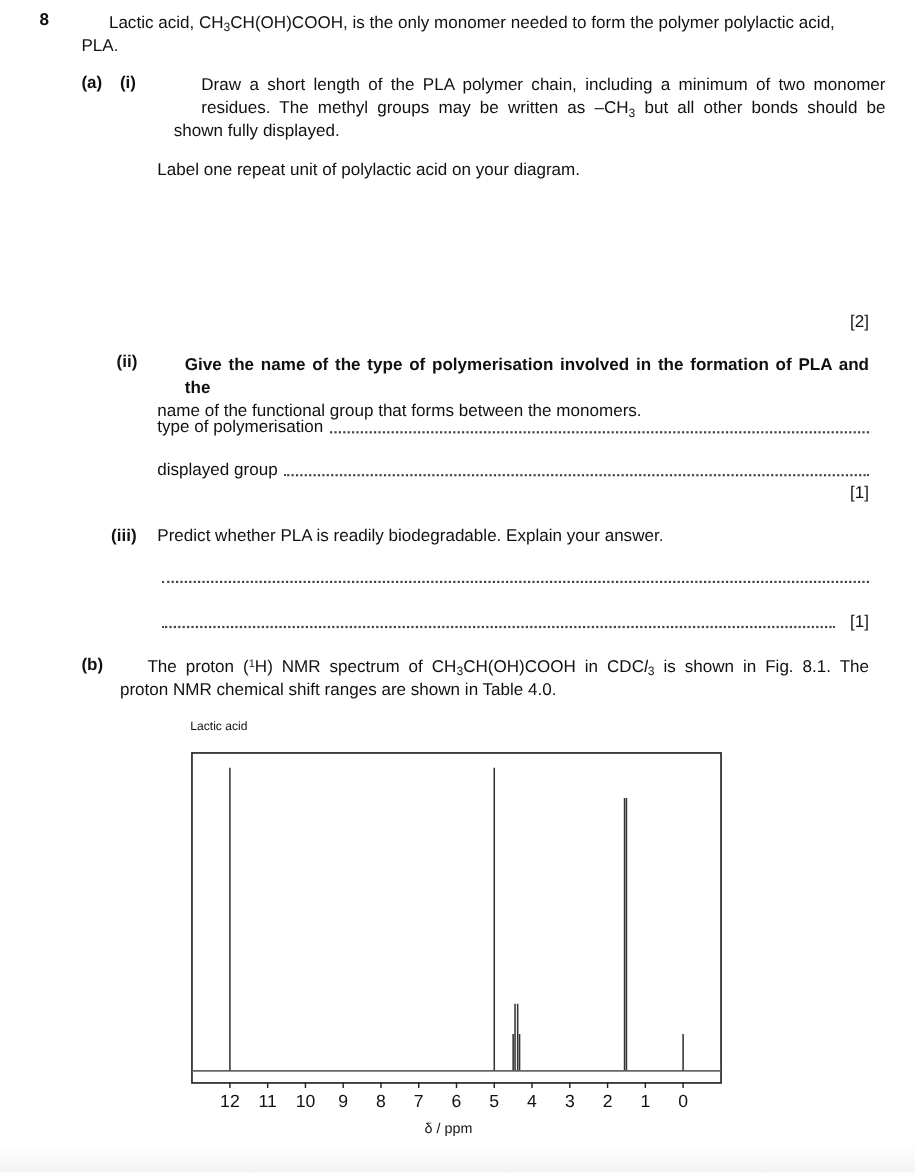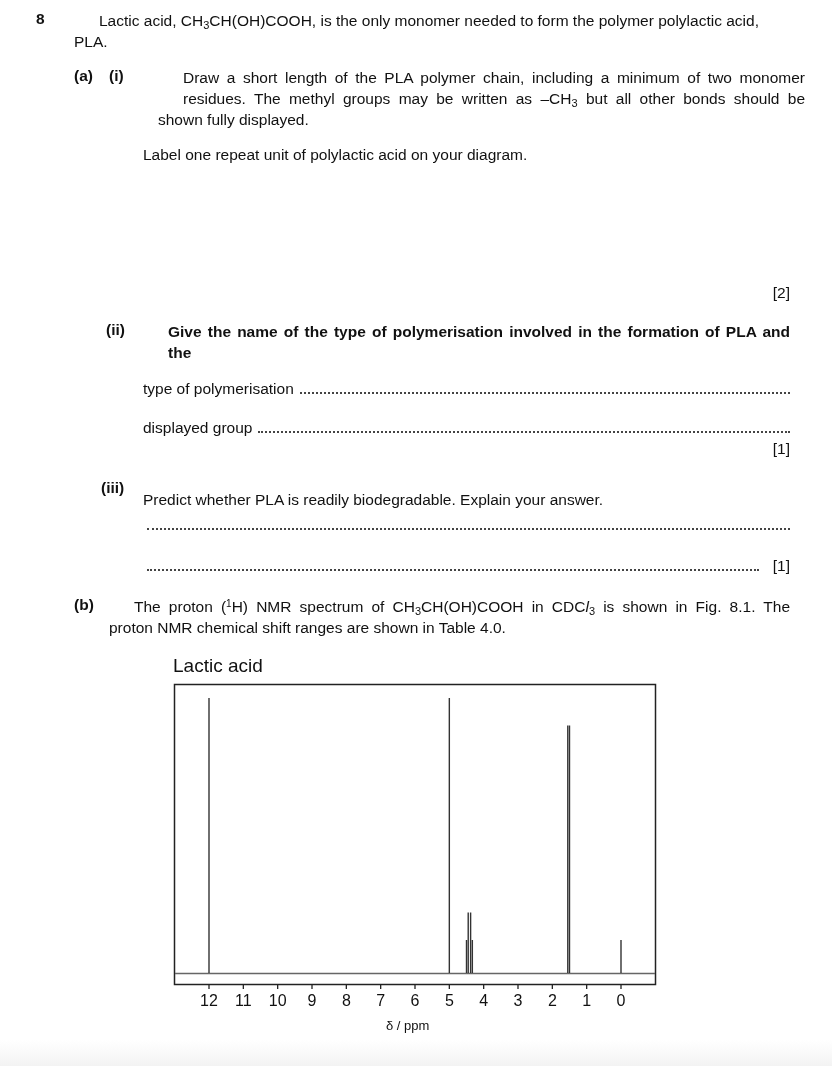--- a/index.html
+++ b/index.html
@@ -45,44 +45,45 @@
   <div class="just" style="text-align-last:justify;"><span>residues. The methyl groups may be written as –CH</span><sub>3</sub><span> but all other bonds should be</span></div>
   <div>shown fully displayed.</div>
 </div>
 <div class="abs" style="left:143px; top:146px;">Label one repeat unit of polylactic acid on your diagram.</div>
 <div class="abs" style="left:143px; top:172px; width:647px; height:100px;"></div>
 <div class="abs mark" style="top:284px;">[2]</div>
 
 <div class="abs bold" style="left:106px; top:321px;">(ii)</div>
 <div class="abs para" style="left:143px; top:321px; width:647px;">
   <div class="just" style="text-align-last:justify;font-weight:bold;">Give the name of the type of polymerisation involved in the formation of PLA and the</div>
+  <div>name of the functional group that forms between the monomers.</div>
 </div>
 <div class="abs label-row" style="left:143px; top:380px; width:647px;">
   <span class="lbl">type of polymerisation</span>
   <span class="fill"></span>
 </div>
 <div class="abs label-row" style="left:143px; top:419px; width:647px;">
   <span class="lbl">displayed group</span>
   <span class="fill"></span>
 </div>
 <div class="abs mark" style="top:440px;">[1]</div>
 
 <div class="abs bold" style="left:101px; top:479px;">(iii)</div>
-<div class="abs" style="left:143px; top:479px;margin-top:12px;">Predict whether PLA is readily biodegradable. Explain your answer.</div>
+<div class="abs" style="left:143px; top:479px;">Predict whether PLA is readily biodegradable. Explain your answer.</div>
 <div class="abs dotline" style="left:147px; top:528px; width:643px;"></div>
 <div class="abs dotline" style="left:147px; top:569px; width:612px;"></div>
 <div class="abs mark" style="top:557px;">[1]</div>
 
 <div class="abs bold" style="left:74px; top:596px;">(b)</div>
 <div class="abs para" style="left:109px; top:596px; width:681px;">
   <div class="just" style="text-align-last:justify;"><span>The proton (</span><sup>1</sup><span>H) NMR spectrum of CH</span><sub>3</sub><span>CH(OH)COOH in CDC</span><i>l</i><sub>3</sub><span> is shown in Fig. 8.1. The</span></div>
   <div>proton NMR chemical shift ranges are shown in Table 4.0.</div>
 </div>
 
-<div class="abs" style="left:173px; top:655px; font-size:19px;">Lactic acid</div>
+<div class="abs" style="left:173px; top:655px; font-size:11px;">Lactic acid</div>
 
 <svg class="abs" style="left:0; top:0;" width="832" height="1066">
   <rect x="174.5" y="684.5" width="481" height="300" fill="none" stroke="#222" stroke-width="1.5"></rect>
   <line x1="175" y1="973.5" x2="655" y2="973.5" stroke="#666" stroke-width="1.5"></line>
   <g id="ticks">
       <line x1="209" x2="209" y1="984" y2="989" stroke="#222" stroke-width="1.3"></line>
       <line x1="243.33333333333337" x2="243.33333333333337" y1="984" y2="989" stroke="#222" stroke-width="1.3"></line>
       <line x1="277.66666666666663" x2="277.66666666666663" y1="984" y2="989" stroke="#222" stroke-width="1.3"></line>
       <line x1="312" x2="312" y1="984" y2="989" stroke="#222" stroke-width="1.3"></line>
       <line x1="346.33333333333337" x2="346.33333333333337" y1="984" y2="989" stroke="#222" stroke-width="1.3"></line>

